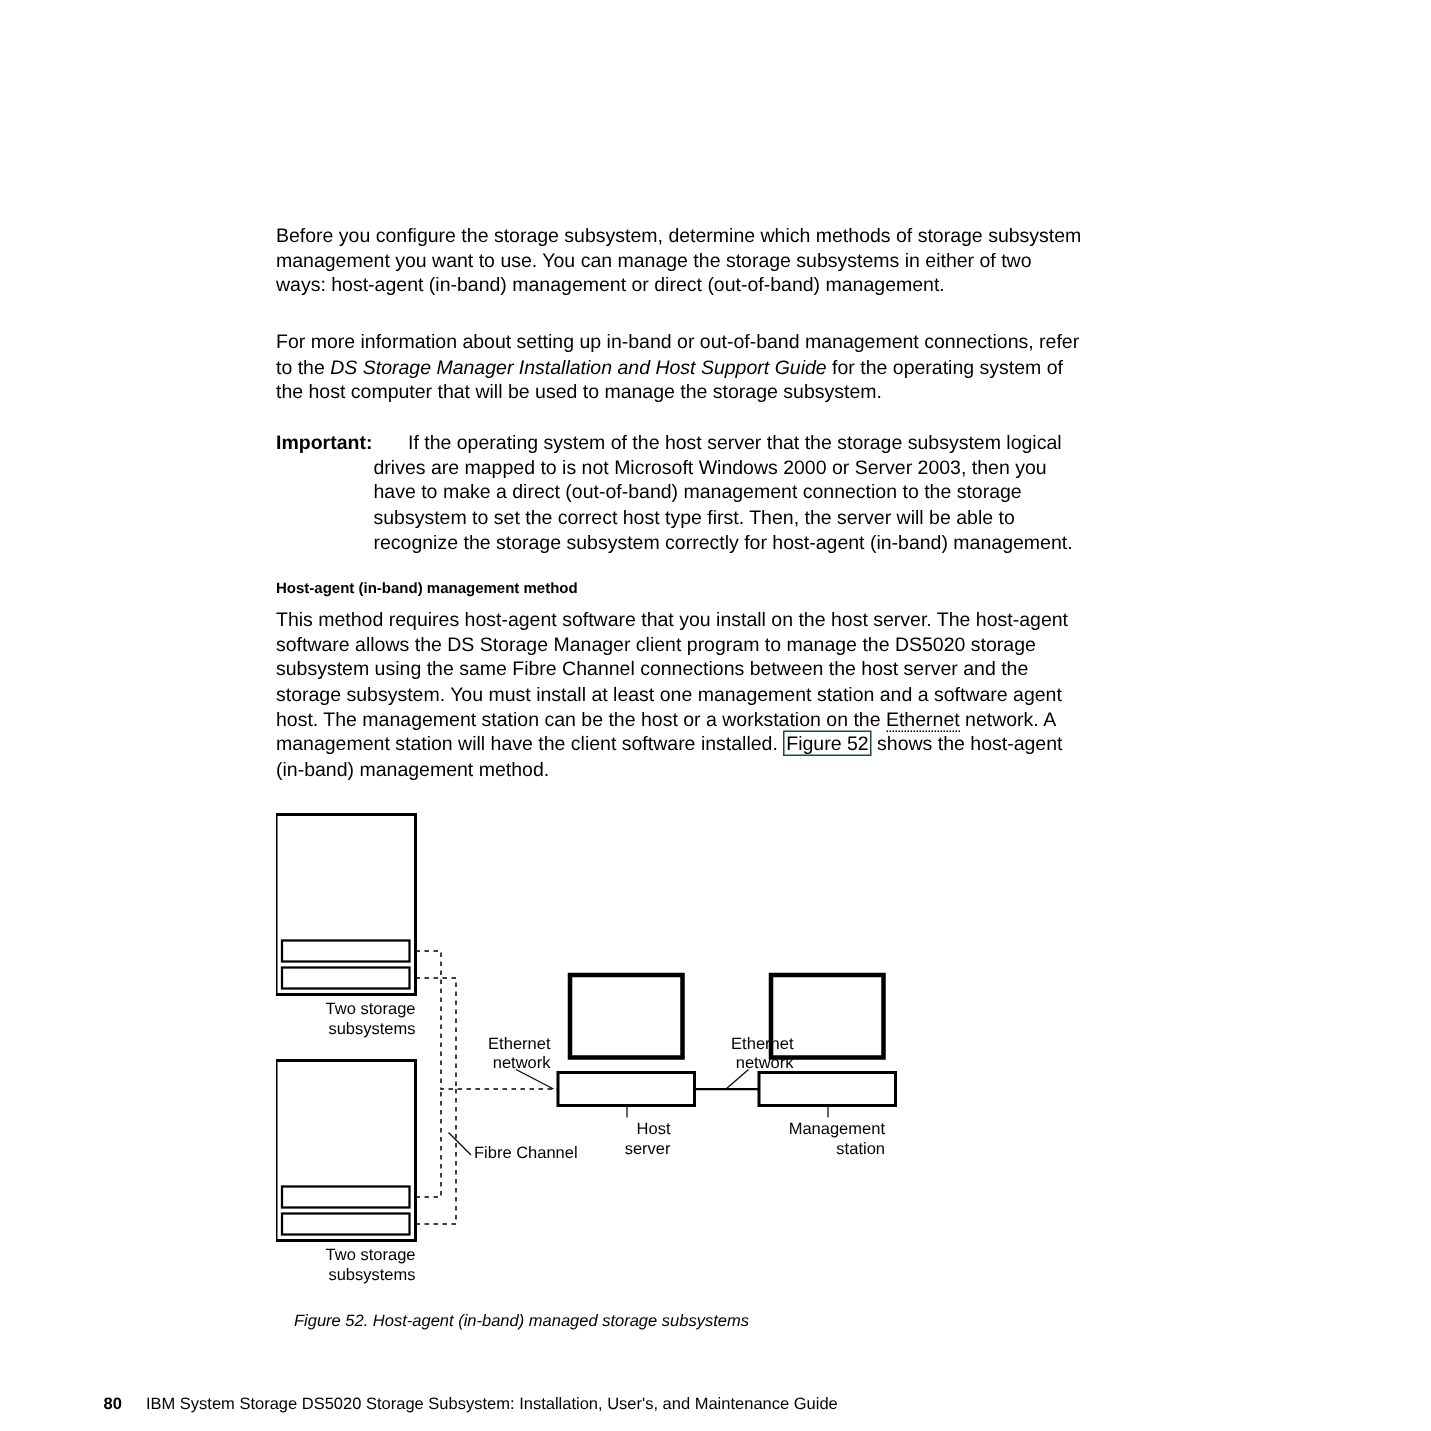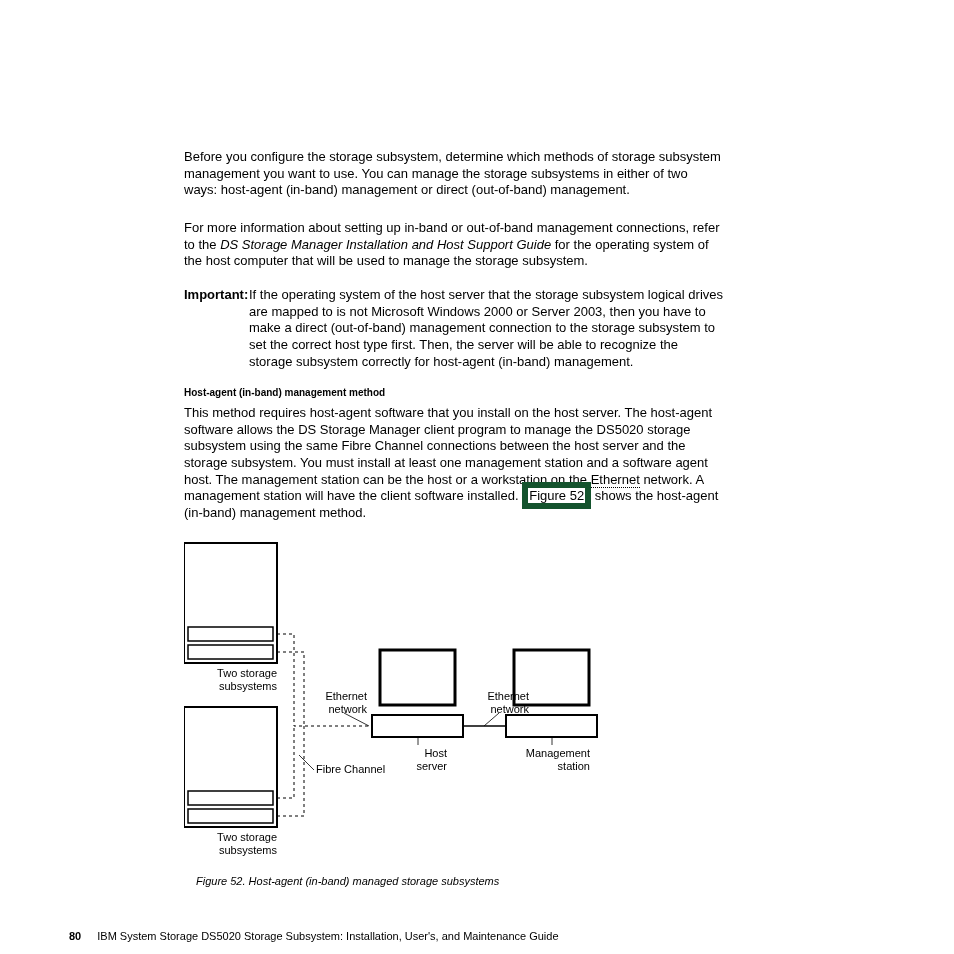--- a/index.html
+++ b/index.html
@@ -33,35 +33,35 @@
   }
   .italic { font-style: italic; }
   .important-block {
     position: absolute;
     left: 184px;
     top: 287px;
     width: 540px;
   }
   .important-block .label {
     float: left;
-    width: 65px;
+    width: 88px;
     font-weight: bold;
   }
   .important-block .body {
     margin-left: 65px;
   }
   .h2 {
     position: absolute;
     left: 184px;
     top: 387px;
     font-size: 10px;
     font-weight: bold;
   }
   .figref {
-    border: 6px solid #14532d;
+    border: 1px solid #14532d;
     padding: 0 1px;
     margin-top: 44px;
   }
   .dotted-under {
     border-bottom: 1px dotted #000;
   }
   .figure-caption {
     position: absolute;
     left: 196px;
     top: 874px;

